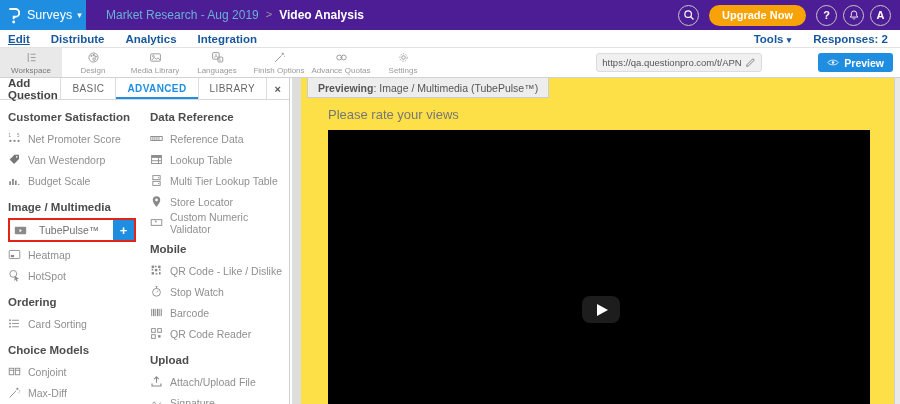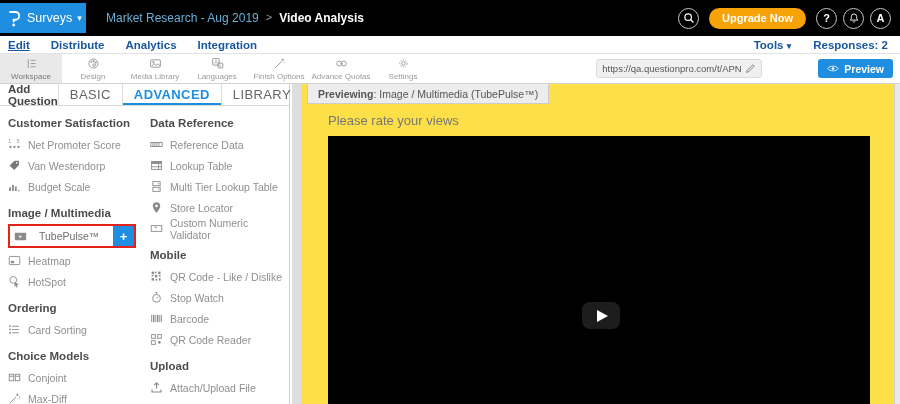--- a/index.html
+++ b/index.html
@@ -1,20 +1,20 @@
 <!DOCTYPE html>
 <html><head>
 <meta charset="utf-8">
 <style>
   * { box-sizing: border-box; margin: 0; padding: 0; }
   html,body { width:900px; height:404px; overflow:hidden; background:#fff;
               font-family:"Liberation Sans", sans-serif; }
 
   
-  .topbar { height:36px; background:#000000; display:flex; align-items:center; }
+  .topbar { height:30px; background:#4c1d95; display:flex; align-items:center; }
   .logo-block { width:86px; height:30px; background:#1f8ee0; display:flex; align-items:center;
                 padding:0 7px; gap:7px; cursor:pointer; }
   .logo-mark { width:13px; height:17px; flex:0 0 auto; }
   .logo-menu { color:#fff; font-size:12.5px; display:flex; align-items:center; gap:5px; }
   .caret { font-size:9px; color:#fff; }
   .breadcrumb { margin-left:20px; font-size:12px; display:flex; gap:7px; }
   .crumb-parent { color:#6ab0d6; }
   .crumb-sep { color:#9a9a9a; font-size:11px; }
   .crumb-current { color:#fff; font-weight:bold; }
   .topbar-right { margin-left:auto; display:flex; align-items:center; gap:6px; padding-right:9px; }
@@ -50,21 +50,21 @@
   .eye-icon svg { width:12px; height:9px; }
 
   
   .main { display:flex; height:326px; }
 
   .panel { width:290px; flex:0 0 auto; border-right:1px solid #cfcfcf; display:flex; flex-direction:column; }
   .panel-header { height:22px; flex:0 0 auto; display:flex; align-items:stretch; border-bottom:1px solid #d8d8d8; }
   .panel-title { flex:1; display:flex; align-items:center; padding-left:8px;
                  font-size:11.5px; font-weight:bold; color:#444; }
   .ptab { display:flex; align-items:center; justify-content:center; padding:0 11px;
-          border-left:1px solid #dcdcdc; font-size:13px; color:#666; letter-spacing:.4px; cursor:pointer; }
+          border-left:1px solid #dcdcdc; font-size:10px; color:#666; letter-spacing:.4px; cursor:pointer; }
   .ptab.active { color:#1f8ee0; font-weight:bold; box-shadow:inset 0 -2px 0 #1f8ee0; }
   .ptab-close { width:23px; padding:0; font-size:11px; color:#555; font-weight:bold; }
 
   .panel-body { flex:1; display:flex; padding:4px 0 0 8px; }
   .col-left { width:136px; flex:0 0 auto; }
   .col-right { flex:1; padding-left:6px; }
   .q-section { margin-bottom:10px; }
   .q-heading { font-size:11.5px; color:#4d4d4d; font-weight:bold; margin:7px 0 5px 0; }
   .q-item { display:flex; align-items:center; gap:7px; height:21px; font-size:10.5px; color:#8f8f8f; cursor:pointer; }
   .qicon { width:13px; height:13px; flex:0 0 auto; display:flex; }

